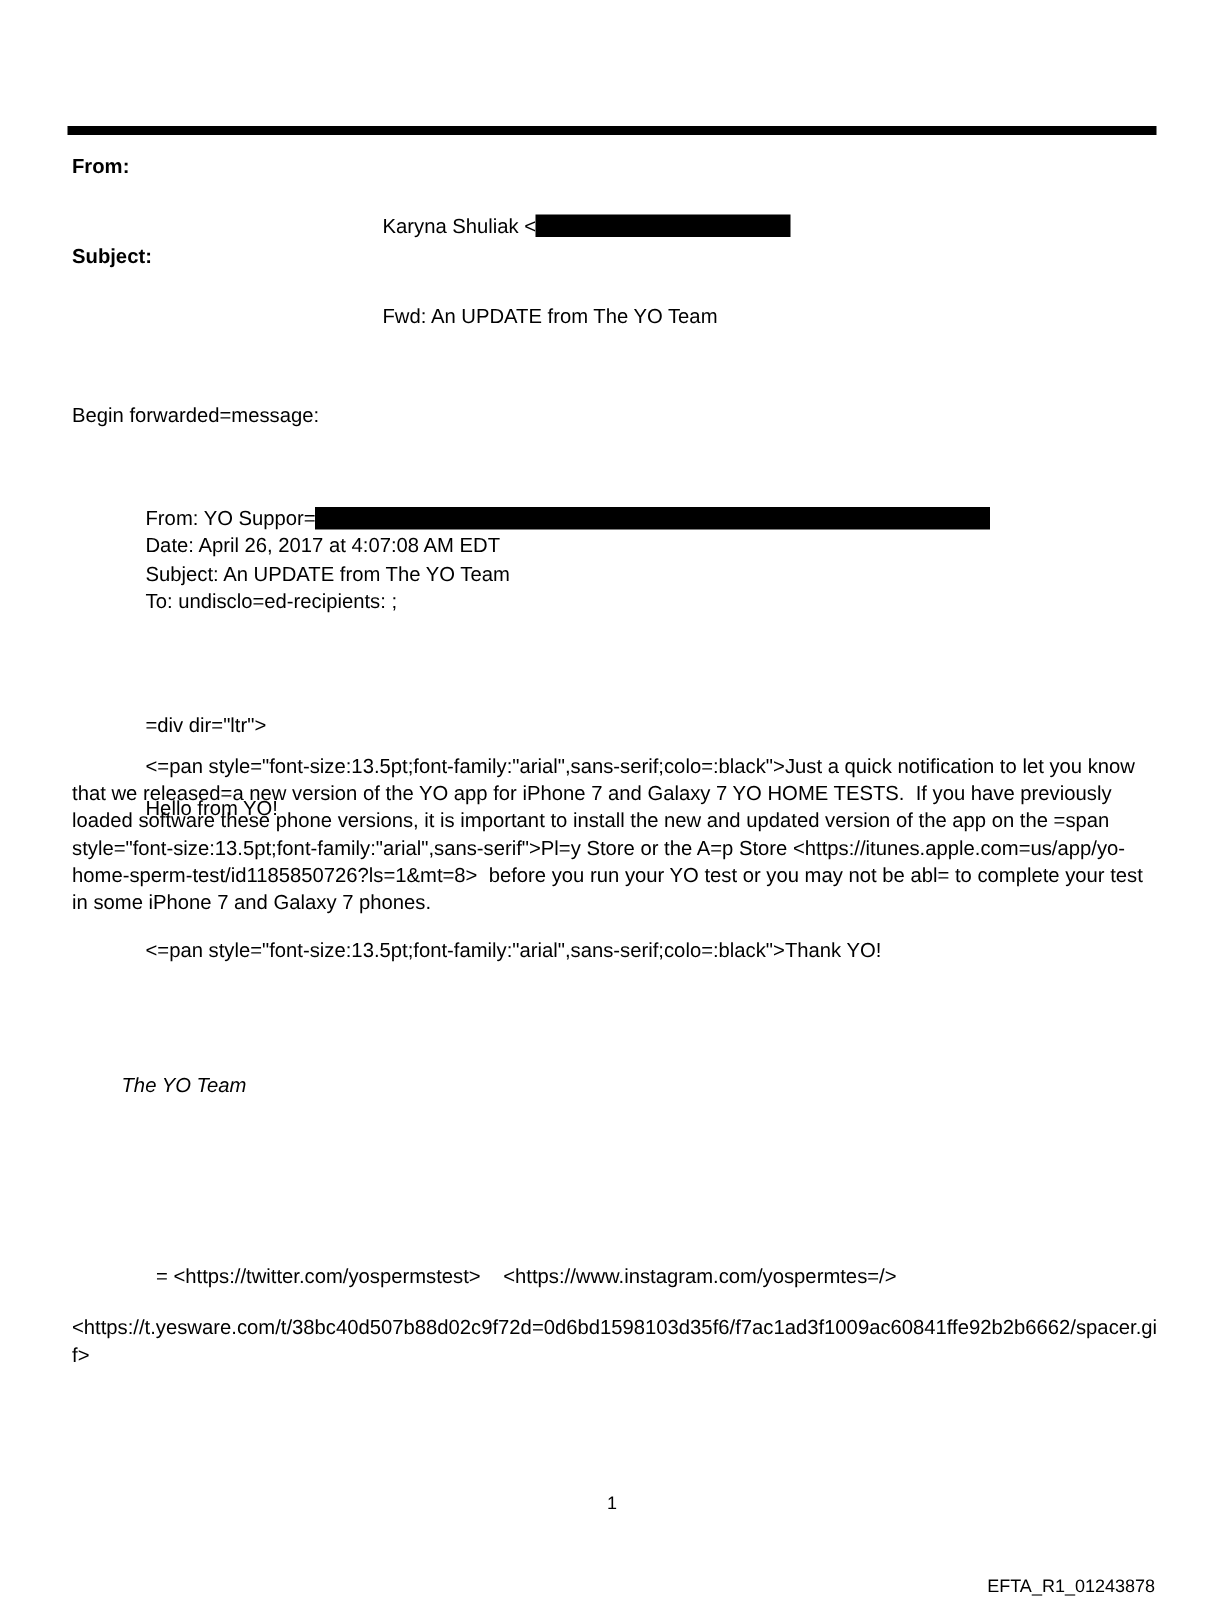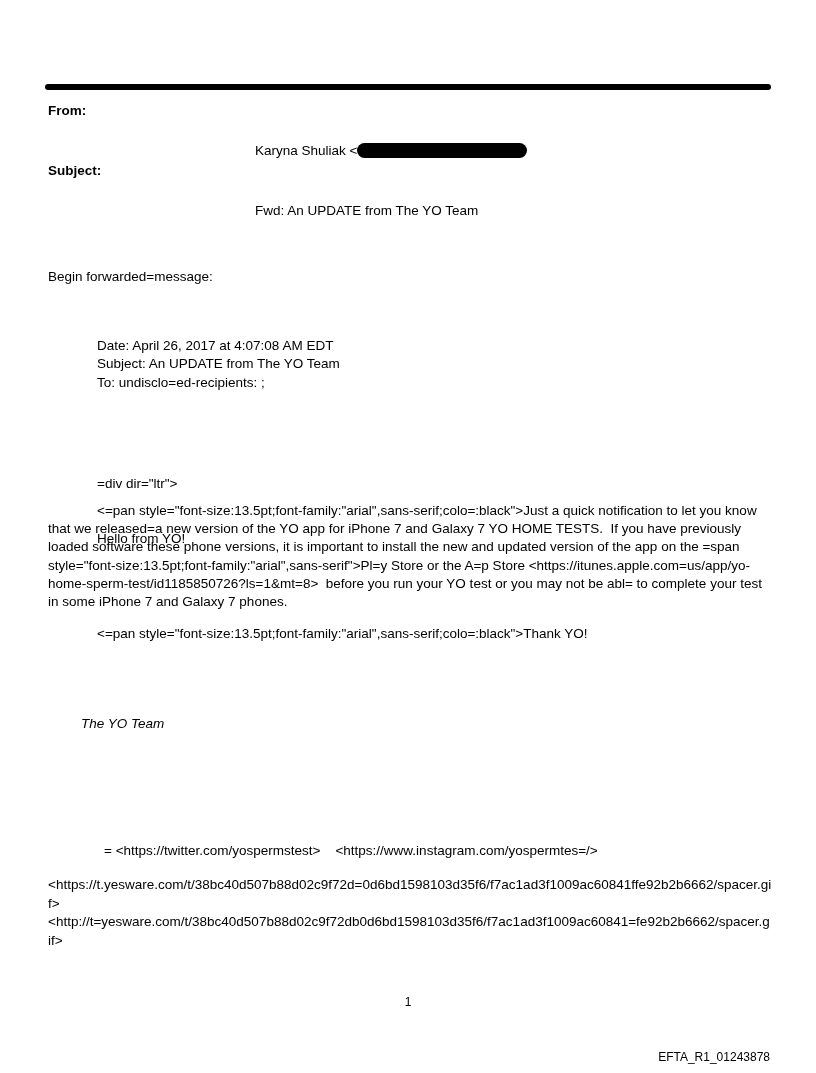--- a/index.html
+++ b/index.html
@@ -1,15 +1,15 @@
 <!DOCTYPE html>
 <html><head>
 <meta charset="utf-8">
 <style>
-  * { margin: 0; padding: 0; box-sizing: border-box; border-radius: 13px; }
+  * { margin: 0; padding: 0; box-sizing: border-box; }
   html, body { background: #ffffff; }
   body {
     width: 816px; height: 1073px;
     font-family: "Liberation Sans", sans-serif;
     color: #000;
   }
   .page {
     position: relative;
     width: 816px; height: 1073px;
     background: #ffffff;
@@ -87,40 +87,40 @@
     </div>
     <div class="hdr-row">
       <span class="hdr-label">Subject:</span>
       <span class="hdr-value">Fwd: An UPDATE from The YO Team</span>
     </div>
   </div>
 
   <div class="begin-line">Begin forwarded=message:</div>
 
   <div class="fwd-header">
+    <div class="fwd-line"><span>From: YO Suppor=</span><span class="redaction redaction-inner"></span></div>
     <div class="fwd-line">Date: April 26, 2017 at 4:07:08 AM EDT</div>
     <div class="fwd-line">Subject: An UPDATE from The YO Team</div>
     <div class="fwd-line">To: undisclo=ed-recipients: ;</div>
   </div>
 
   <div class="div-open-block">
     <div>=div dir="ltr"&gt;</div>
     <div>Hello from YO!</div>
   </div>
 
   <div class="main-paragraph">&lt;=pan style="font-size:13.5pt;font-family:"arial",sans-serif;colo=:black"&gt;Just a quick notification to let you know that we released=a new version of the YO app for iPhone 7 and Galaxy 7 YO HOME TESTS.  If you have previously loaded software these phone versions, it is important to install the new and updated version of the app on the =span style="font-size:13.5pt;font-family:"arial",sans-serif"&gt;Pl=y Store or the A=p Store &lt;https://itunes.apple.com=us/app/yo-home-sperm-test/id1185850726?ls=1&amp;mt=8&gt;  before you run your YO test or you may not be abl= to complete your test in some iPhone 7 and Galaxy 7 phones.</div>
 
   <div class="thanks-line">&lt;=pan style="font-size:13.5pt;font-family:"arial",sans-serif;colo=:black"&gt;Thank YO!</div>
 
   <div class="signature">The YO Team</div>
 
   <div class="social-line">= &lt;https://twitter.com/yospermstest&gt;    &lt;https://www.instagram.com/yospermtes=/&gt;</div>
 
   <div class="tracking">
     <div>&lt;https://t.yesware.com/t/38bc40d507b88d02c9f72d=0d6bd1598103d35f6/f7ac1ad3f1009ac60841ffe92b2b6662/spacer.gif&gt;</div>
-    <div>&lt;http://t=yesware.com/t/38bc40d507b88d02c9f72db0d6bd1598103d35f6/f7ac1ad3f1009ac60841=fe92b2b6662/spacer.gif&gt;</div>
   </div>
 
   <div class="page-number">1</div>
 
   <div class="bates">EFTA_R1_01243878</div>
 
 </div>
 
 </body></html>

